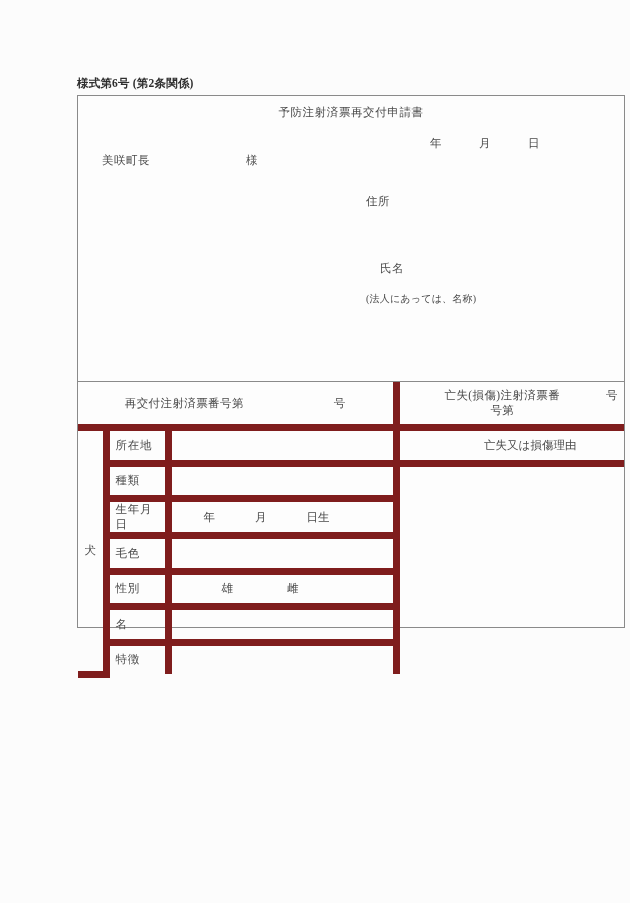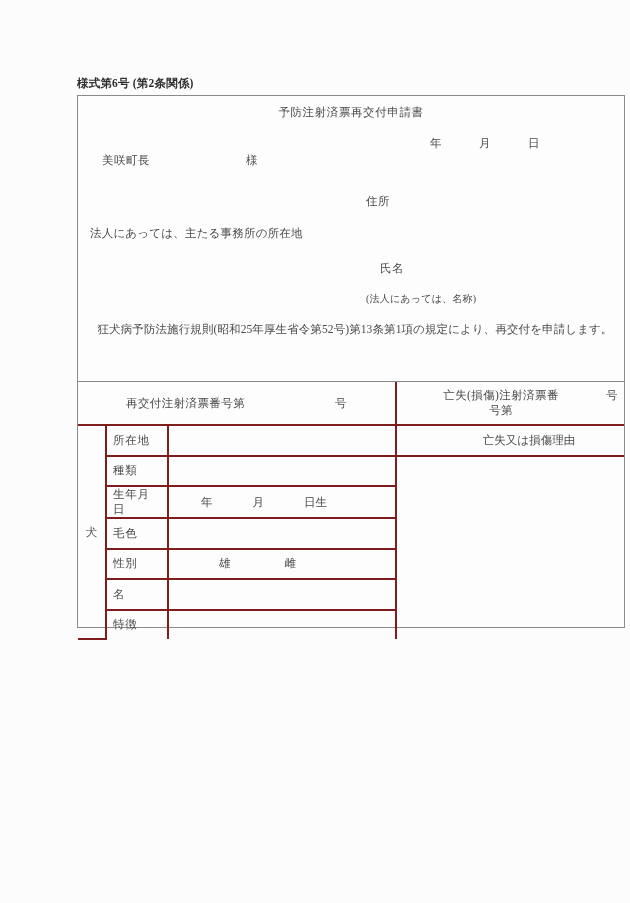--- a/index.html
+++ b/index.html
@@ -138,21 +138,21 @@
     border-top: 1px solid #8a8a8a;
   }
   table.form-table {
     width: 100%;
     height: 100%;
     border-collapse: collapse;
     table-layout: fixed;
     font-size: 11.5px;
   }
   table.form-table td {
-    border: 2px solid #7f1d1d;
+    border: 7px solid #7f1d1d;
     padding: 0 6px;
     vertical-align: middle;
     color: #4a4a4a;
   }
   table.form-table td.no-left  { border-left: none; }
   table.form-table td.no-right { border-right: none; padding-left: 43px; }
   table.form-table td.no-top   { border-top: none; }
   table.form-table td.no-bot   { border-bottom: none; margin-left: 36px; }
 
   .num-header {
@@ -211,27 +211,25 @@
         <span>月</span>
         <span>日</span>
       </div>
 
       <div class="addressee">美咲町長</div>
 
       <div class="addressee-suffix">様</div>
 
       <div class="field-jusho">住所</div>
 
-      <div class="note-corp-address">法人にあっては、主たる事務所の所在地</div>
 
       <div class="field-shimei">氏名</div>
 
       <div class="note-corp-name">(法人にあっては、名称)</div>
 
-      <div class="legal-text">狂犬病予防法施行規則(昭和25年厚生省令第52号)第13条第1項の規定により、再交付を申請します。</div>
     </div>
 
     <div class="table-wrap">
       <table class="form-table">
         <colgroup>
           <col class="col-animal">
           <col class="col-label">
           <col class="col-value">
           <col class="col-reason">
         </colgroup>

